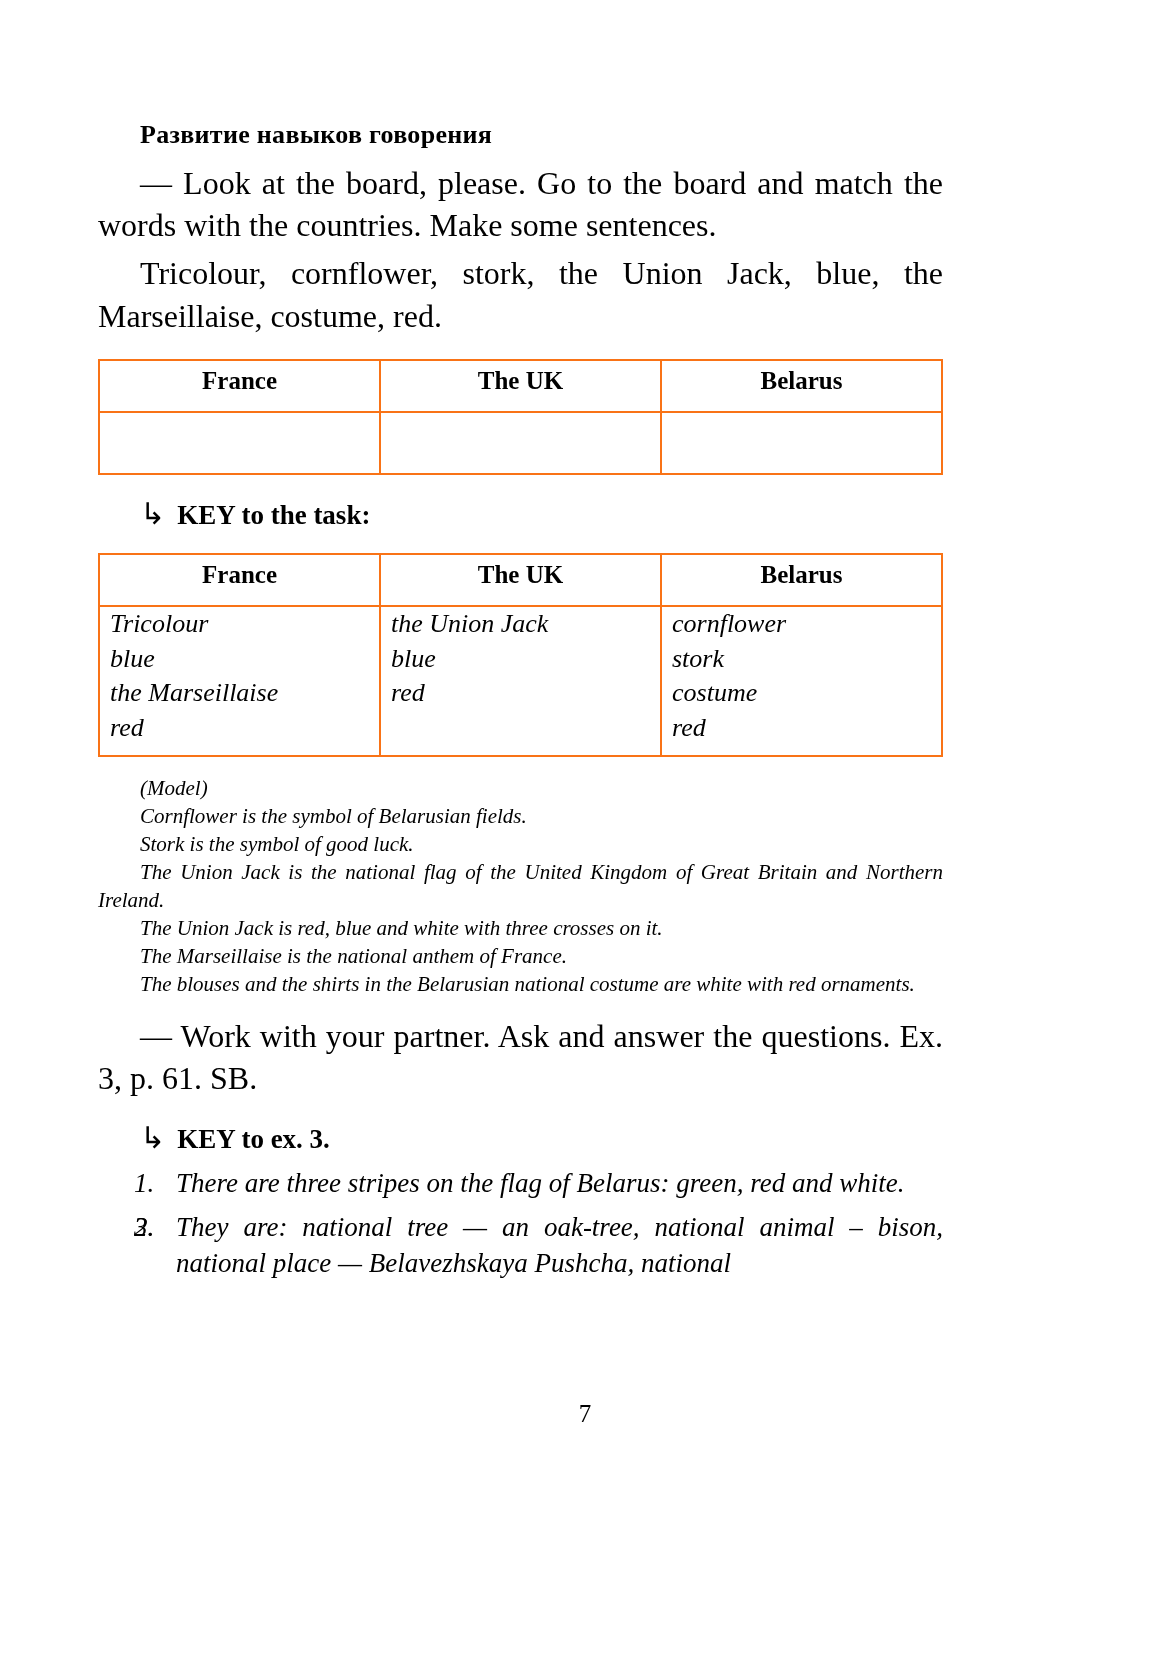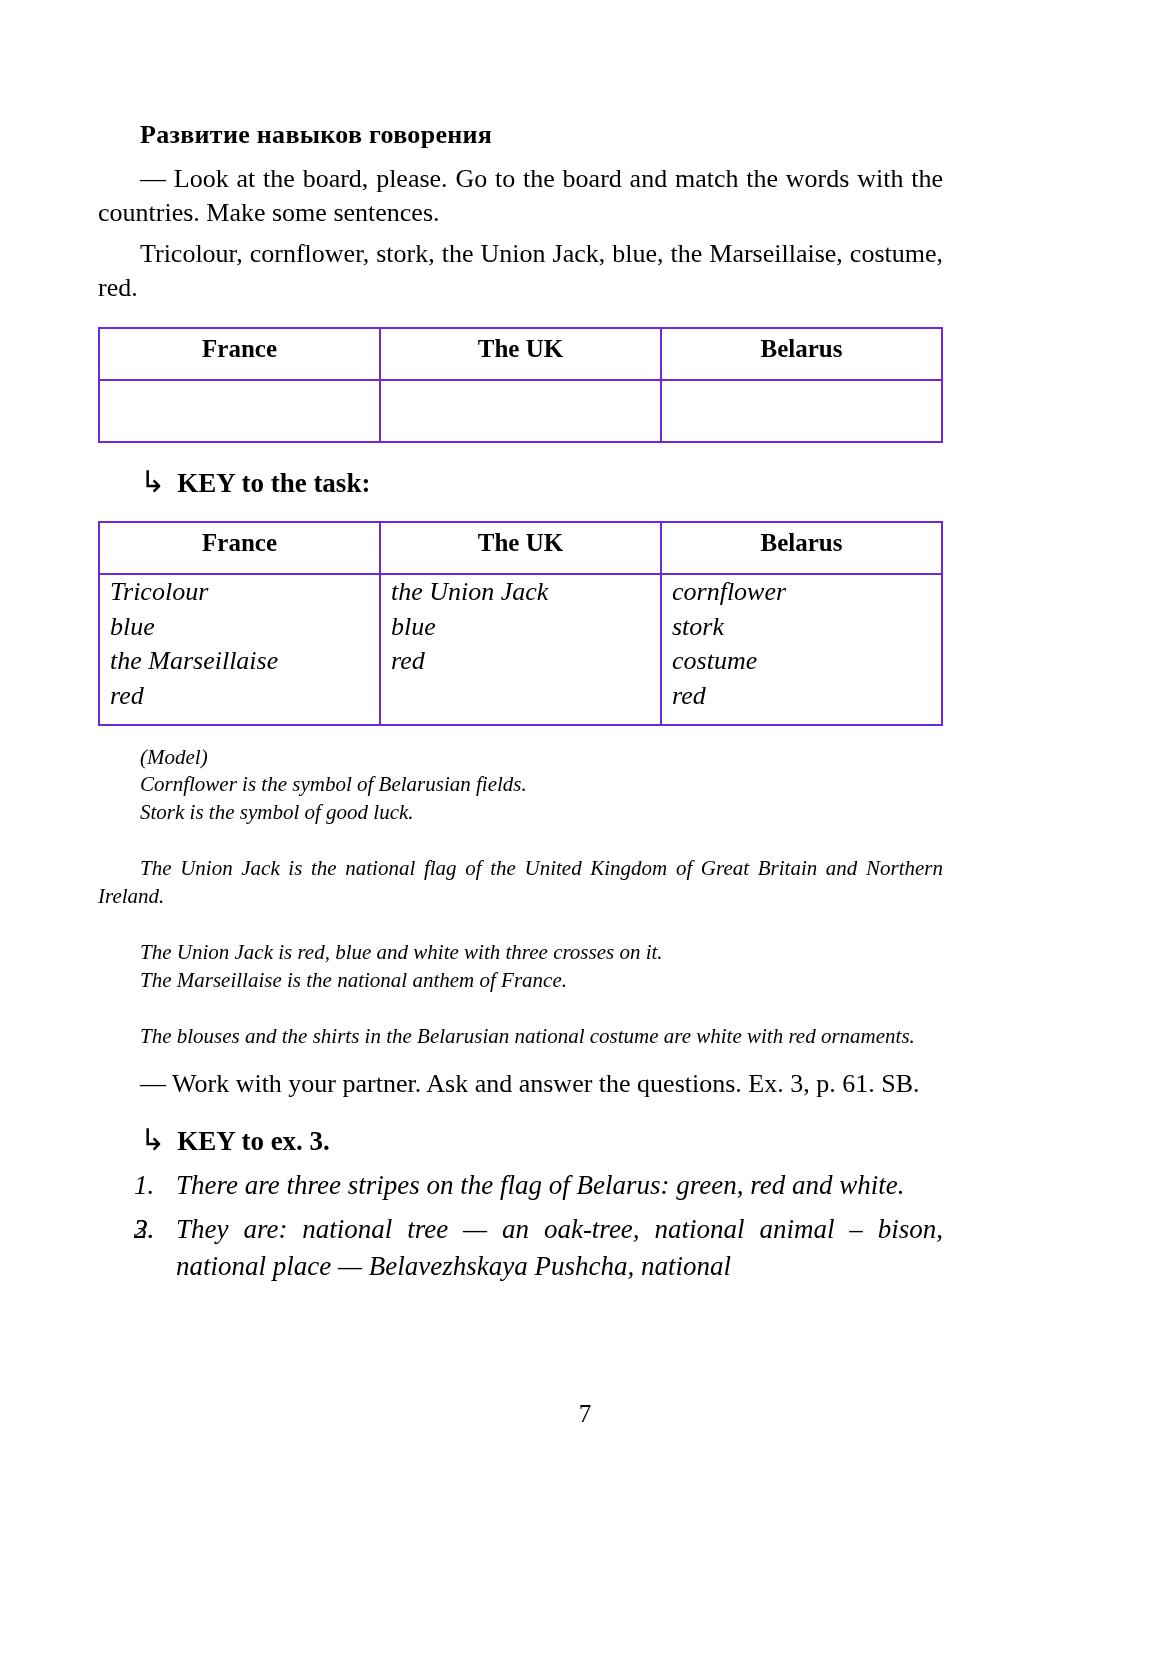--- a/index.html
+++ b/index.html
@@ -22,33 +22,33 @@
     width: 845px;
   }
   .heading {
     font-weight: bold;
     font-size: 26px;
     letter-spacing: 0.3px;
     margin: 0 0 12px 42px;
   }
   p.para {
     margin: 0 0 6px 0;
-    font-size: 26px;
+    font-size: 32px;
     line-height: 1.32;
     text-align: justify;
     text-indent: 42px;
   }
   .tbl {
     border-collapse: collapse;
     width: 100%;
     margin: 22px 0 18px 0;
     table-layout: fixed;
   }
   .tbl td, .tbl th {
-    border: 2px solid #6d28d9;
+    border: 2px solid #f97316;
     padding: 6px 10px;
     vertical-align: top;
   }
   .tbl th {
     text-align: center;
     font-weight: bold;
     font-size: 25px;
     height: 38px;
   }
   .tbl td.blankcell {
@@ -81,21 +81,20 @@
     line-height: 1.33;
     margin: 10px 0 0 0;
   }
   .italic-block .line {
     text-indent: 42px;
     text-align: left;
   }
   .italic-block .just {
     text-indent: 42px;
     text-align: justify;
-    margin-top: 28px;
   }
   .gap {
     height: 16px;
   }
   ol.numlist {
     margin: 8px 0 0 0;
     padding: 0 0 0 0;
     list-style: none;
     font-style: italic;
     font-size: 27px;

